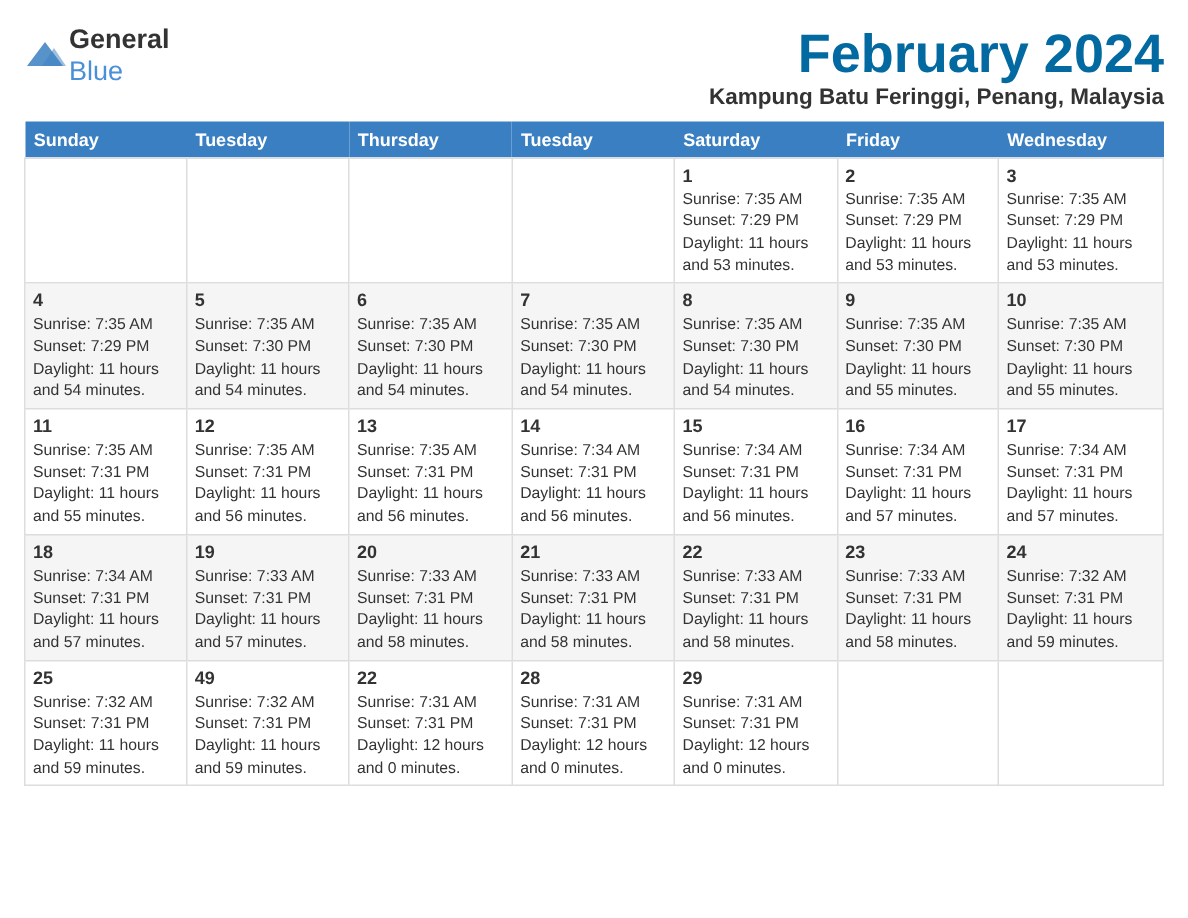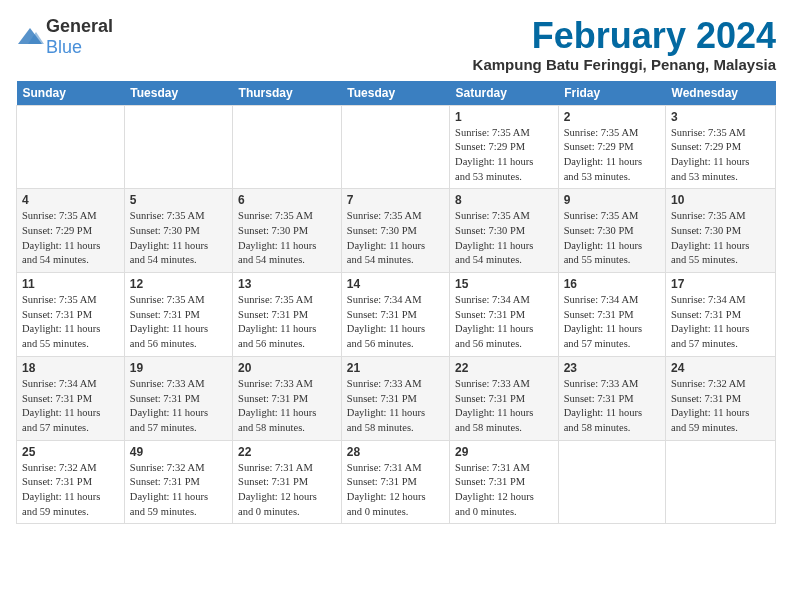--- a/index.html
+++ b/index.html
@@ -68,21 +68,20 @@
       font-weight: bold;
       font-size: 12px;
       color: #333;
       display: block;
       margin-bottom: 2px;
     }
     .day-info {
       font-size: 10.5px;
       color: #333;
       line-height: 1.4;
-      font-family: Liberation Serif, serif;
     }
     .empty-cell {
       background: #fff !important;
     }
   </style>
 </head>
 <body>
 
 <div class="header">
   <div class="logo">

